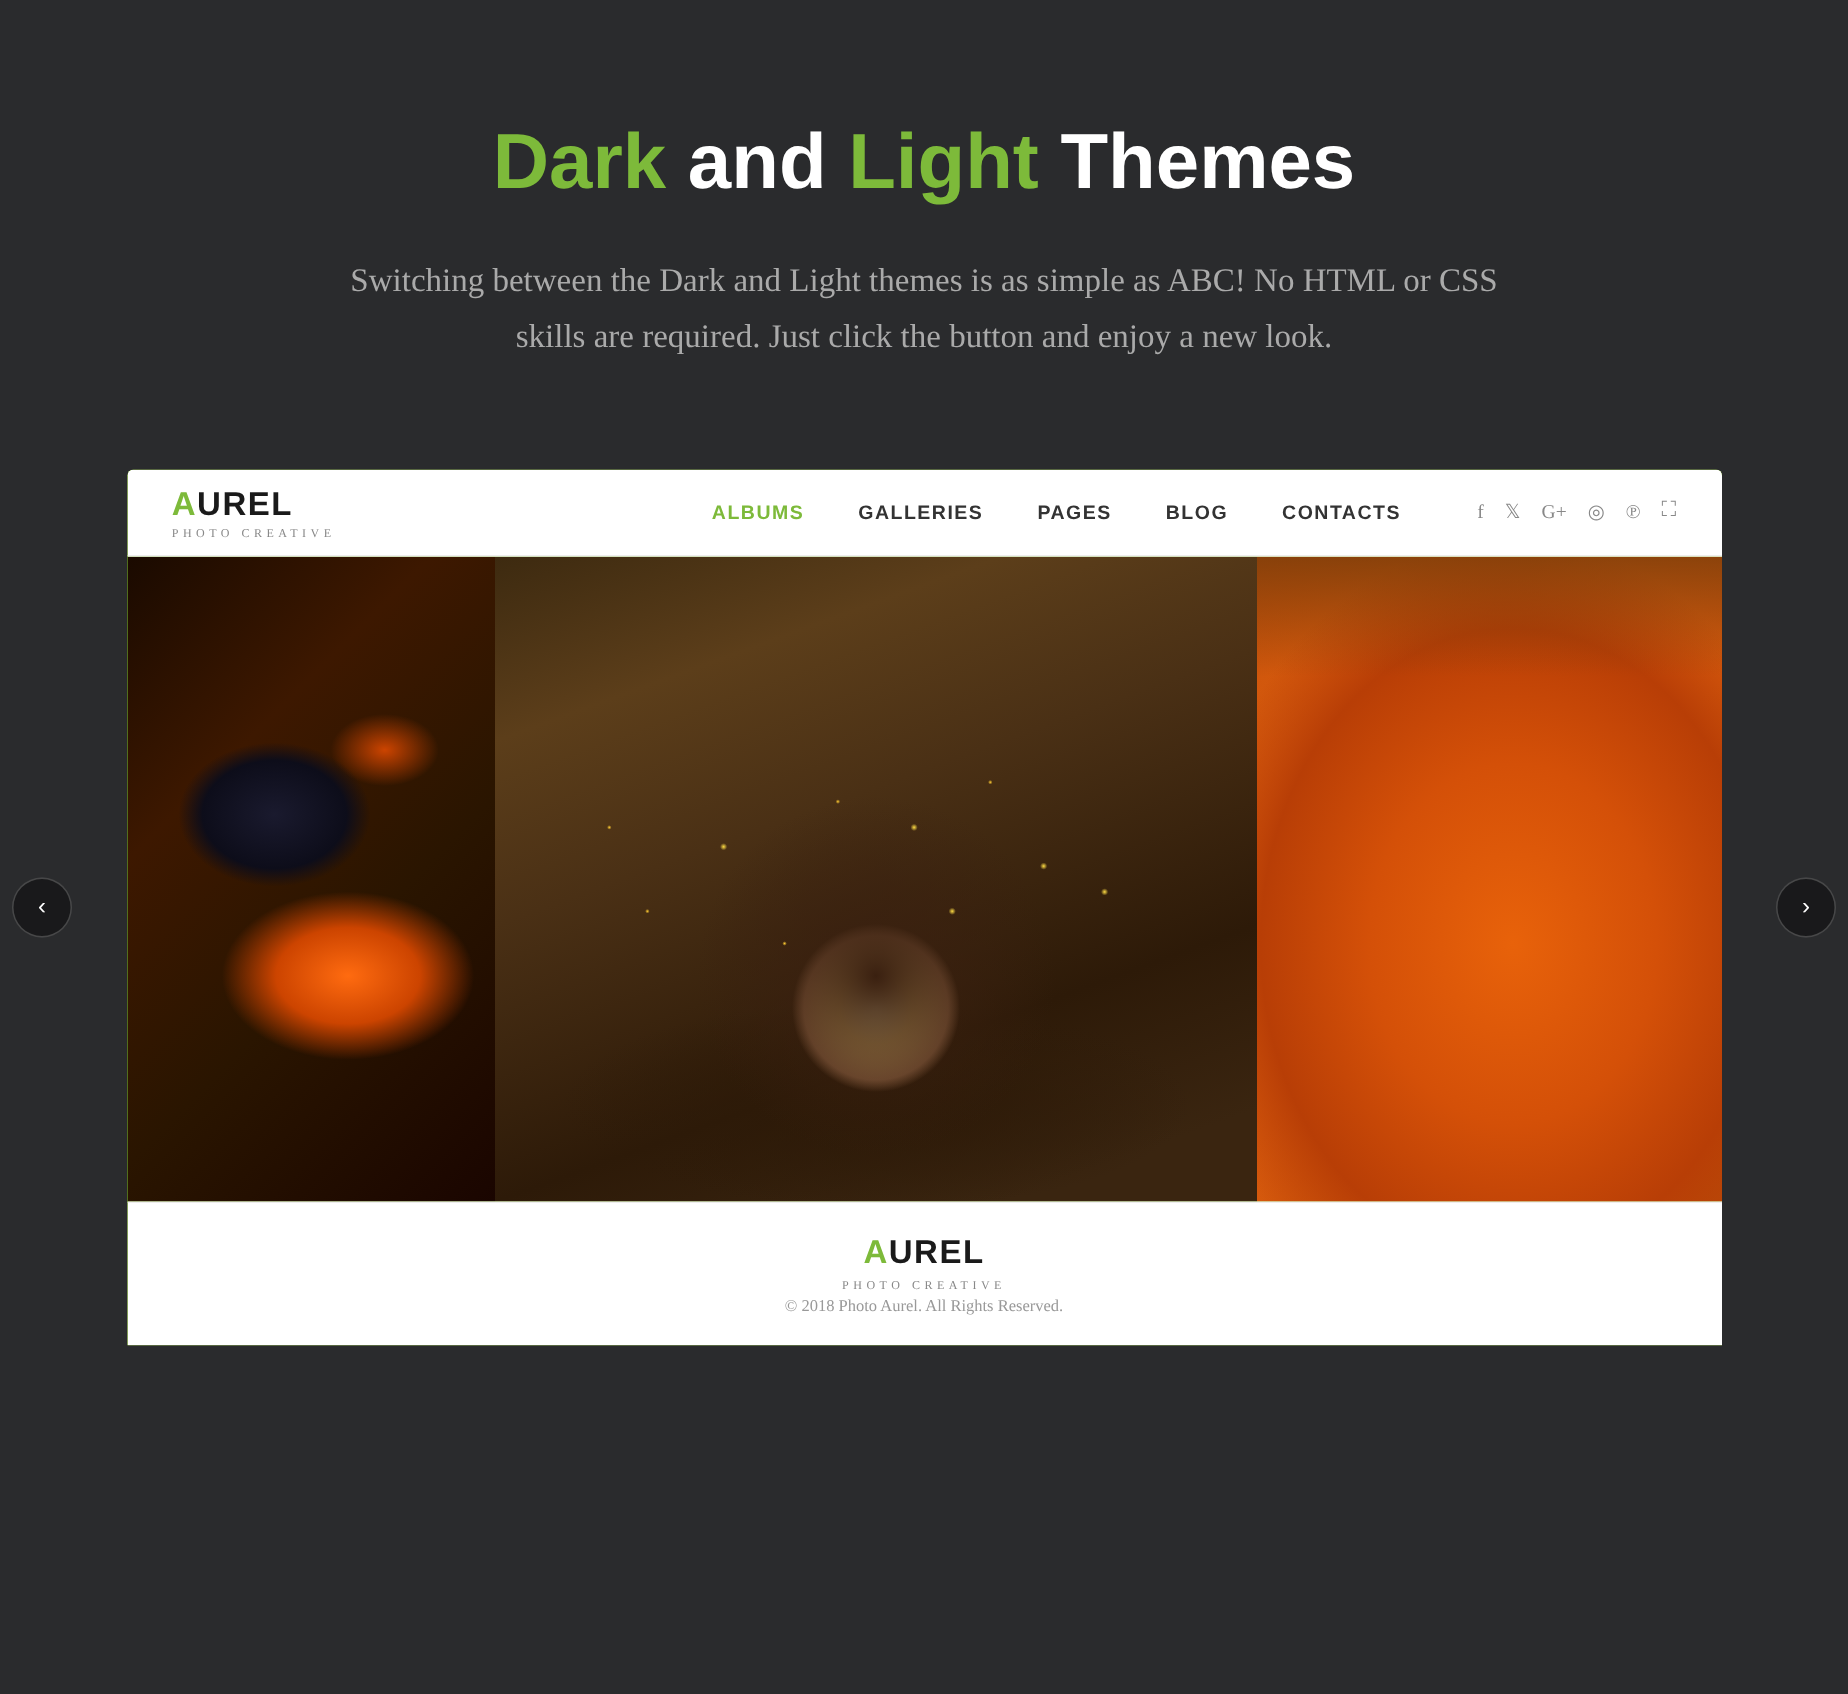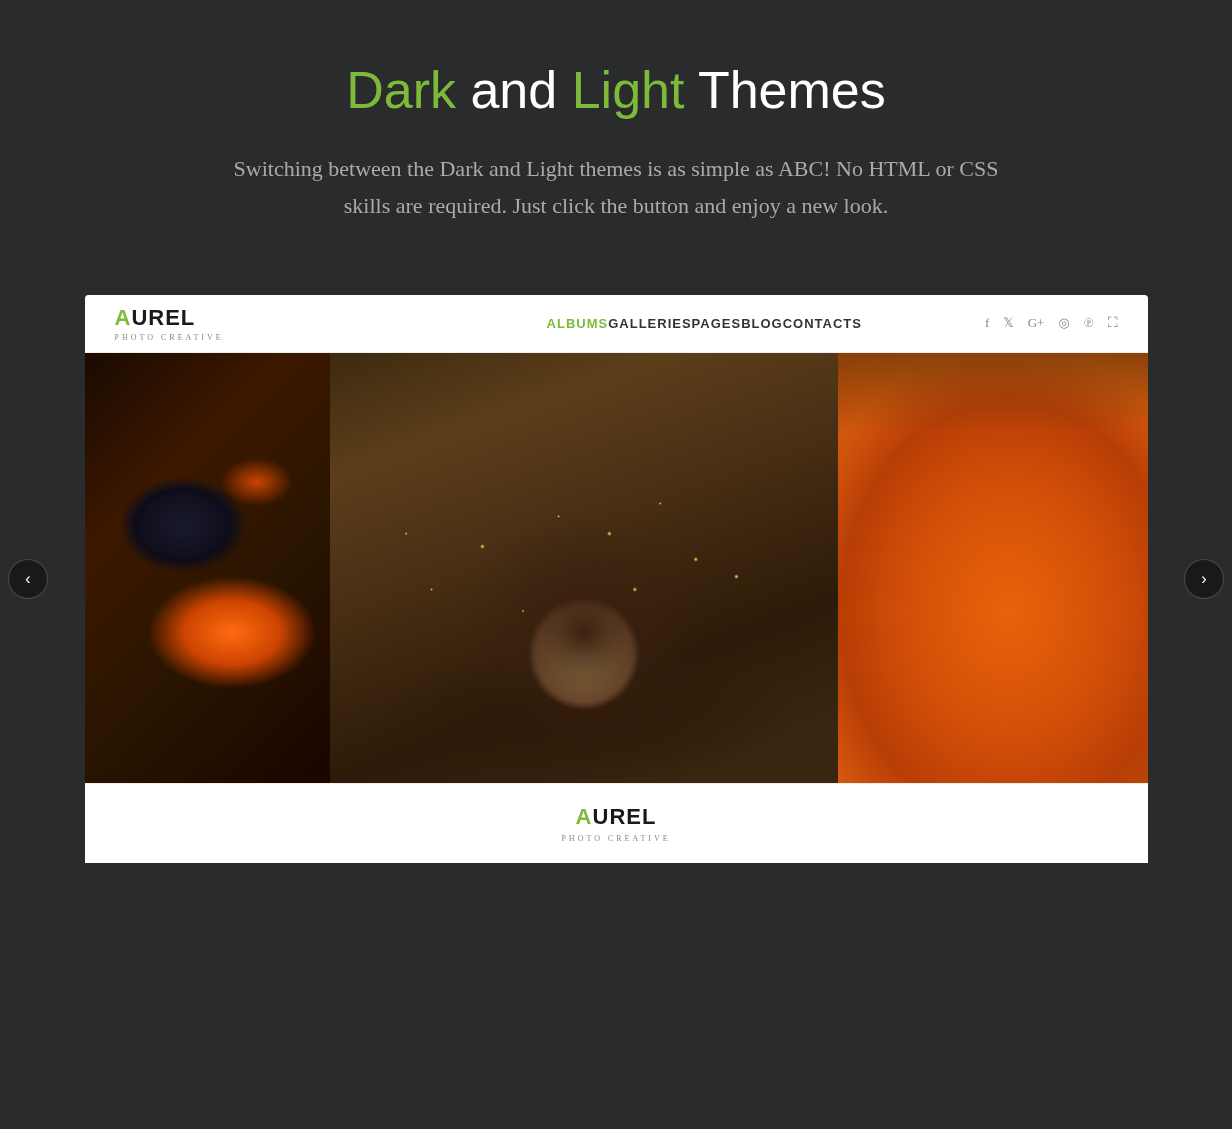--- a/index.html
+++ b/index.html
@@ -13,23 +13,24 @@
     }
 
     
     .top-section {
       text-align: center;
       padding: 60px 20px 40px;
     }
 
     .main-title {
       font-size: 52px;
-      font-weight: 400;
+      font-weight: 700;
       margin-bottom: 30px;
       font-family: 'Arial', sans-serif;
+      margin-top: 18px;
     }
 
     .title-dark { color: #7dba3a; }
     .title-and { color: #ffffff; }
     .title-light { color: #7dba3a; }
     .title-themes { color: #ffffff; }
 
     .subtitle {
       font-size: 22px;
       color: #aaaaaa;
@@ -92,20 +93,21 @@
       color: #888888;
       letter-spacing: 3px;
       text-transform: uppercase;
       display: block;
       margin-top: -4px;
     }
 
     .nav-links {
       display: flex;
       align-items: center;
+      gap: 36px;
       margin-left: 200px;
     }
 
     .nav-link {
       font-size: 13px;
       font-family: 'Arial', sans-serif;
       font-weight: 600;
       letter-spacing: 1px;
       text-transform: uppercase;
       color: #333333;
@@ -332,19 +334,20 @@
         <div class="gallery-img gallery-img-left"></div>
         <div class="gallery-img gallery-img-center"></div>
         <div class="gallery-img gallery-img-right"></div>
       </div>
 
       <div class="mockup-footer">
         <div class="footer-logo">
           <span class="logo-a">A</span><span style="color:#1a1a1a;">UREL</span>
         </div>
         <div class="footer-logo-sub">PHOTO CREATIVE</div>
+        <div class="footer-copy">© 2018 Photo Aurel. All Rights Reserved.</div>
       </div>
 
     </div>
 
   </div>
 
 </div>
 
 </body></html>

